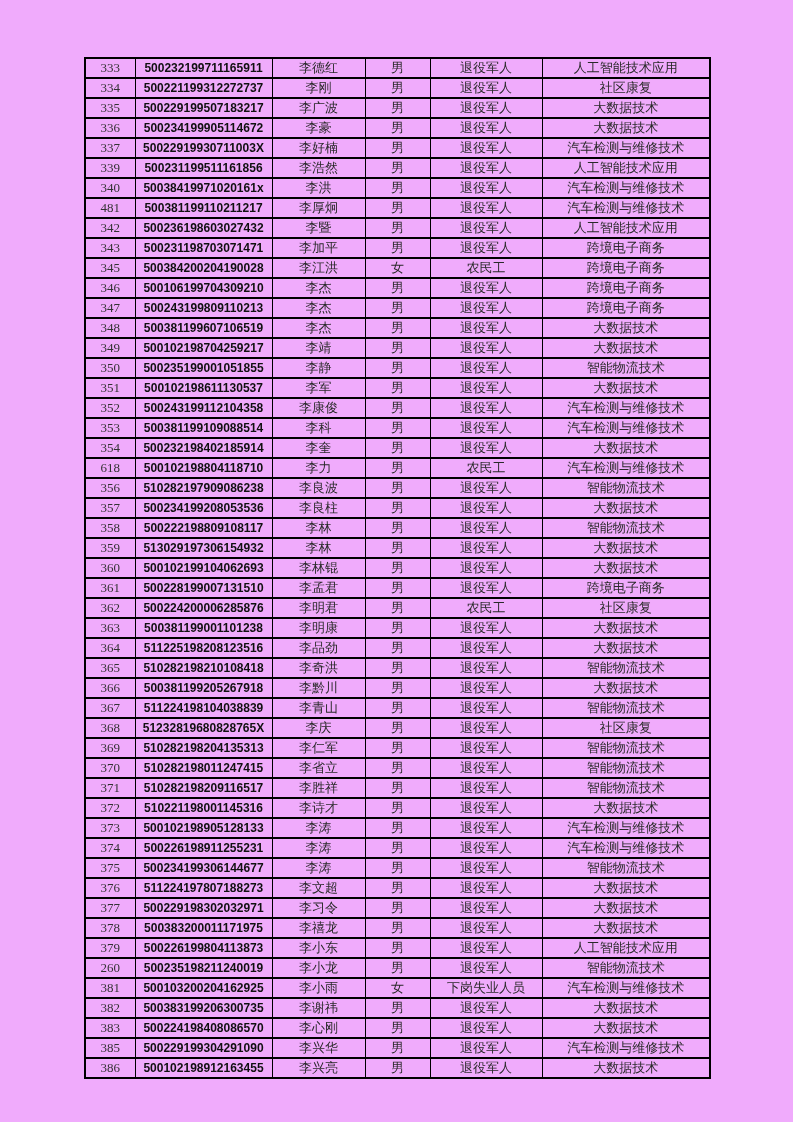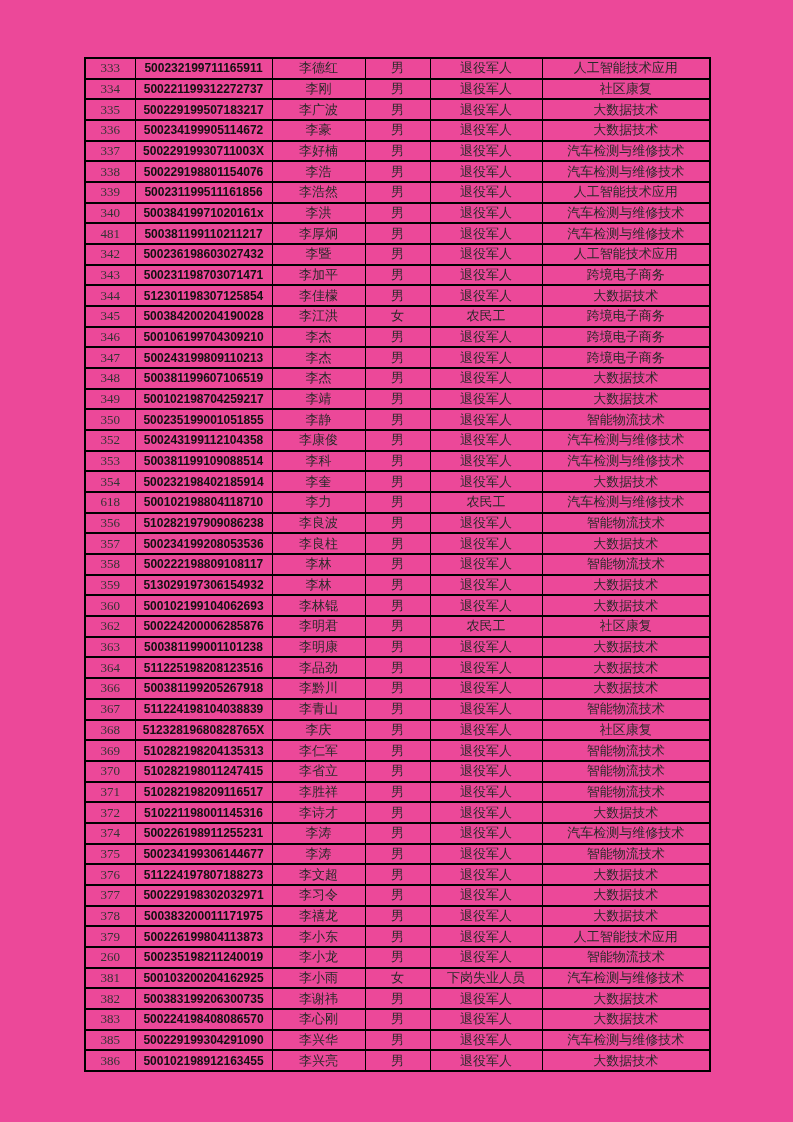--- a/index.html
+++ b/index.html
@@ -2,21 +2,21 @@
 <html><head>
 <meta charset="utf-8">
 <style>
   html, body { margin: 0; padding: 0; }
   body { background: #e8e8e8; }
   .page {
     position: relative;
     width: 793px;
     height: 1122px;
     margin: 0 auto;
-    background: #ec4899;
+    background: #f0abfc;
     overflow: hidden;
   }
   table.roster {
     position: absolute;
     left: 84px;
     top: 57px;
     width: 625px;
     height: 1015px;
     border-collapse: collapse;
     table-layout: fixed;
@@ -98,28 +98,20 @@
         </tr>
         <tr>
           <td class="c-no">337</td>
           <td class="c-id">50022919930711003X</td>
           <td class="c-zh">李好楠</td>
           <td class="c-zh">男</td>
           <td class="c-zh">退役军人</td>
           <td class="c-zh">汽车检测与维修技术</td>
         </tr>
         <tr>
-          <td class="c-no">338</td>
-          <td class="c-id">500229198801154076</td>
-          <td class="c-zh">李浩</td>
-          <td class="c-zh">男</td>
-          <td class="c-zh">退役军人</td>
-          <td class="c-zh">汽车检测与维修技术</td>
-        </tr>
-        <tr>
           <td class="c-no">339</td>
           <td class="c-id">500231199511161856</td>
           <td class="c-zh">李浩然</td>
           <td class="c-zh">男</td>
           <td class="c-zh">退役军人</td>
           <td class="c-zh">人工智能技术应用</td>
         </tr>
         <tr>
           <td class="c-no">340</td>
           <td class="c-id">50038419971020161x</td>
@@ -144,28 +136,20 @@
           <td class="c-zh">退役军人</td>
           <td class="c-zh">人工智能技术应用</td>
         </tr>
         <tr>
           <td class="c-no">343</td>
           <td class="c-id">500231198703071471</td>
           <td class="c-zh">李加平</td>
           <td class="c-zh">男</td>
           <td class="c-zh">退役军人</td>
           <td class="c-zh">跨境电子商务</td>
-        </tr>
-        <tr>
-          <td class="c-no">344</td>
-          <td class="c-id">512301198307125854</td>
-          <td class="c-zh">李佳檬</td>
-          <td class="c-zh">男</td>
-          <td class="c-zh">退役军人</td>
-          <td class="c-zh">大数据技术</td>
         </tr>
         <tr>
           <td class="c-no">345</td>
           <td class="c-id">500384200204190028</td>
           <td class="c-zh">李江洪</td>
           <td class="c-zh">女</td>
           <td class="c-zh">农民工</td>
           <td class="c-zh">跨境电子商务</td>
         </tr>
         <tr>
@@ -202,20 +186,28 @@
         </tr>
         <tr>
           <td class="c-no">350</td>
           <td class="c-id">500235199001051855</td>
           <td class="c-zh">李静</td>
           <td class="c-zh">男</td>
           <td class="c-zh">退役军人</td>
           <td class="c-zh">智能物流技术</td>
         </tr>
         <tr>
+          <td class="c-no">351</td>
+          <td class="c-id">500102198611130537</td>
+          <td class="c-zh">李军</td>
+          <td class="c-zh">男</td>
+          <td class="c-zh">退役军人</td>
+          <td class="c-zh">大数据技术</td>
+        </tr>
+        <tr>
           <td class="c-no">352</td>
           <td class="c-id">500243199112104358</td>
           <td class="c-zh">李康俊</td>
           <td class="c-zh">男</td>
           <td class="c-zh">退役军人</td>
           <td class="c-zh">汽车检测与维修技术</td>
         </tr>
         <tr>
           <td class="c-no">353</td>
           <td class="c-id">500381199109088514</td>
@@ -274,20 +266,28 @@
         </tr>
         <tr>
           <td class="c-no">360</td>
           <td class="c-id">500102199104062693</td>
           <td class="c-zh">李林锟</td>
           <td class="c-zh">男</td>
           <td class="c-zh">退役军人</td>
           <td class="c-zh">大数据技术</td>
         </tr>
         <tr>
+          <td class="c-no">361</td>
+          <td class="c-id">500228199007131510</td>
+          <td class="c-zh">李孟君</td>
+          <td class="c-zh">男</td>
+          <td class="c-zh">退役军人</td>
+          <td class="c-zh">跨境电子商务</td>
+        </tr>
+        <tr>
           <td class="c-no">362</td>
           <td class="c-id">500224200006285876</td>
           <td class="c-zh">李明君</td>
           <td class="c-zh">男</td>
           <td class="c-zh">农民工</td>
           <td class="c-zh">社区康复</td>
         </tr>
         <tr>
           <td class="c-no">363</td>
           <td class="c-id">500381199001101238</td>
@@ -298,20 +298,28 @@
         </tr>
         <tr>
           <td class="c-no">364</td>
           <td class="c-id">511225198208123516</td>
           <td class="c-zh">李品劲</td>
           <td class="c-zh">男</td>
           <td class="c-zh">退役军人</td>
           <td class="c-zh">大数据技术</td>
         </tr>
         <tr>
+          <td class="c-no">365</td>
+          <td class="c-id">510282198210108418</td>
+          <td class="c-zh">李奇洪</td>
+          <td class="c-zh">男</td>
+          <td class="c-zh">退役军人</td>
+          <td class="c-zh">智能物流技术</td>
+        </tr>
+        <tr>
           <td class="c-no">366</td>
           <td class="c-id">500381199205267918</td>
           <td class="c-zh">李黔川</td>
           <td class="c-zh">男</td>
           <td class="c-zh">退役军人</td>
           <td class="c-zh">大数据技术</td>
         </tr>
         <tr>
           <td class="c-no">367</td>
           <td class="c-id">511224198104038839</td>
@@ -352,20 +360,28 @@
           <td class="c-zh">退役军人</td>
           <td class="c-zh">智能物流技术</td>
         </tr>
         <tr>
           <td class="c-no">372</td>
           <td class="c-id">510221198001145316</td>
           <td class="c-zh">李诗才</td>
           <td class="c-zh">男</td>
           <td class="c-zh">退役军人</td>
           <td class="c-zh">大数据技术</td>
+        </tr>
+        <tr>
+          <td class="c-no">373</td>
+          <td class="c-id">500102198905128133</td>
+          <td class="c-zh">李涛</td>
+          <td class="c-zh">男</td>
+          <td class="c-zh">退役军人</td>
+          <td class="c-zh">汽车检测与维修技术</td>
         </tr>
         <tr>
           <td class="c-no">374</td>
           <td class="c-id">500226198911255231</td>
           <td class="c-zh">李涛</td>
           <td class="c-zh">男</td>
           <td class="c-zh">退役军人</td>
           <td class="c-zh">汽车检测与维修技术</td>
         </tr>
         <tr>

